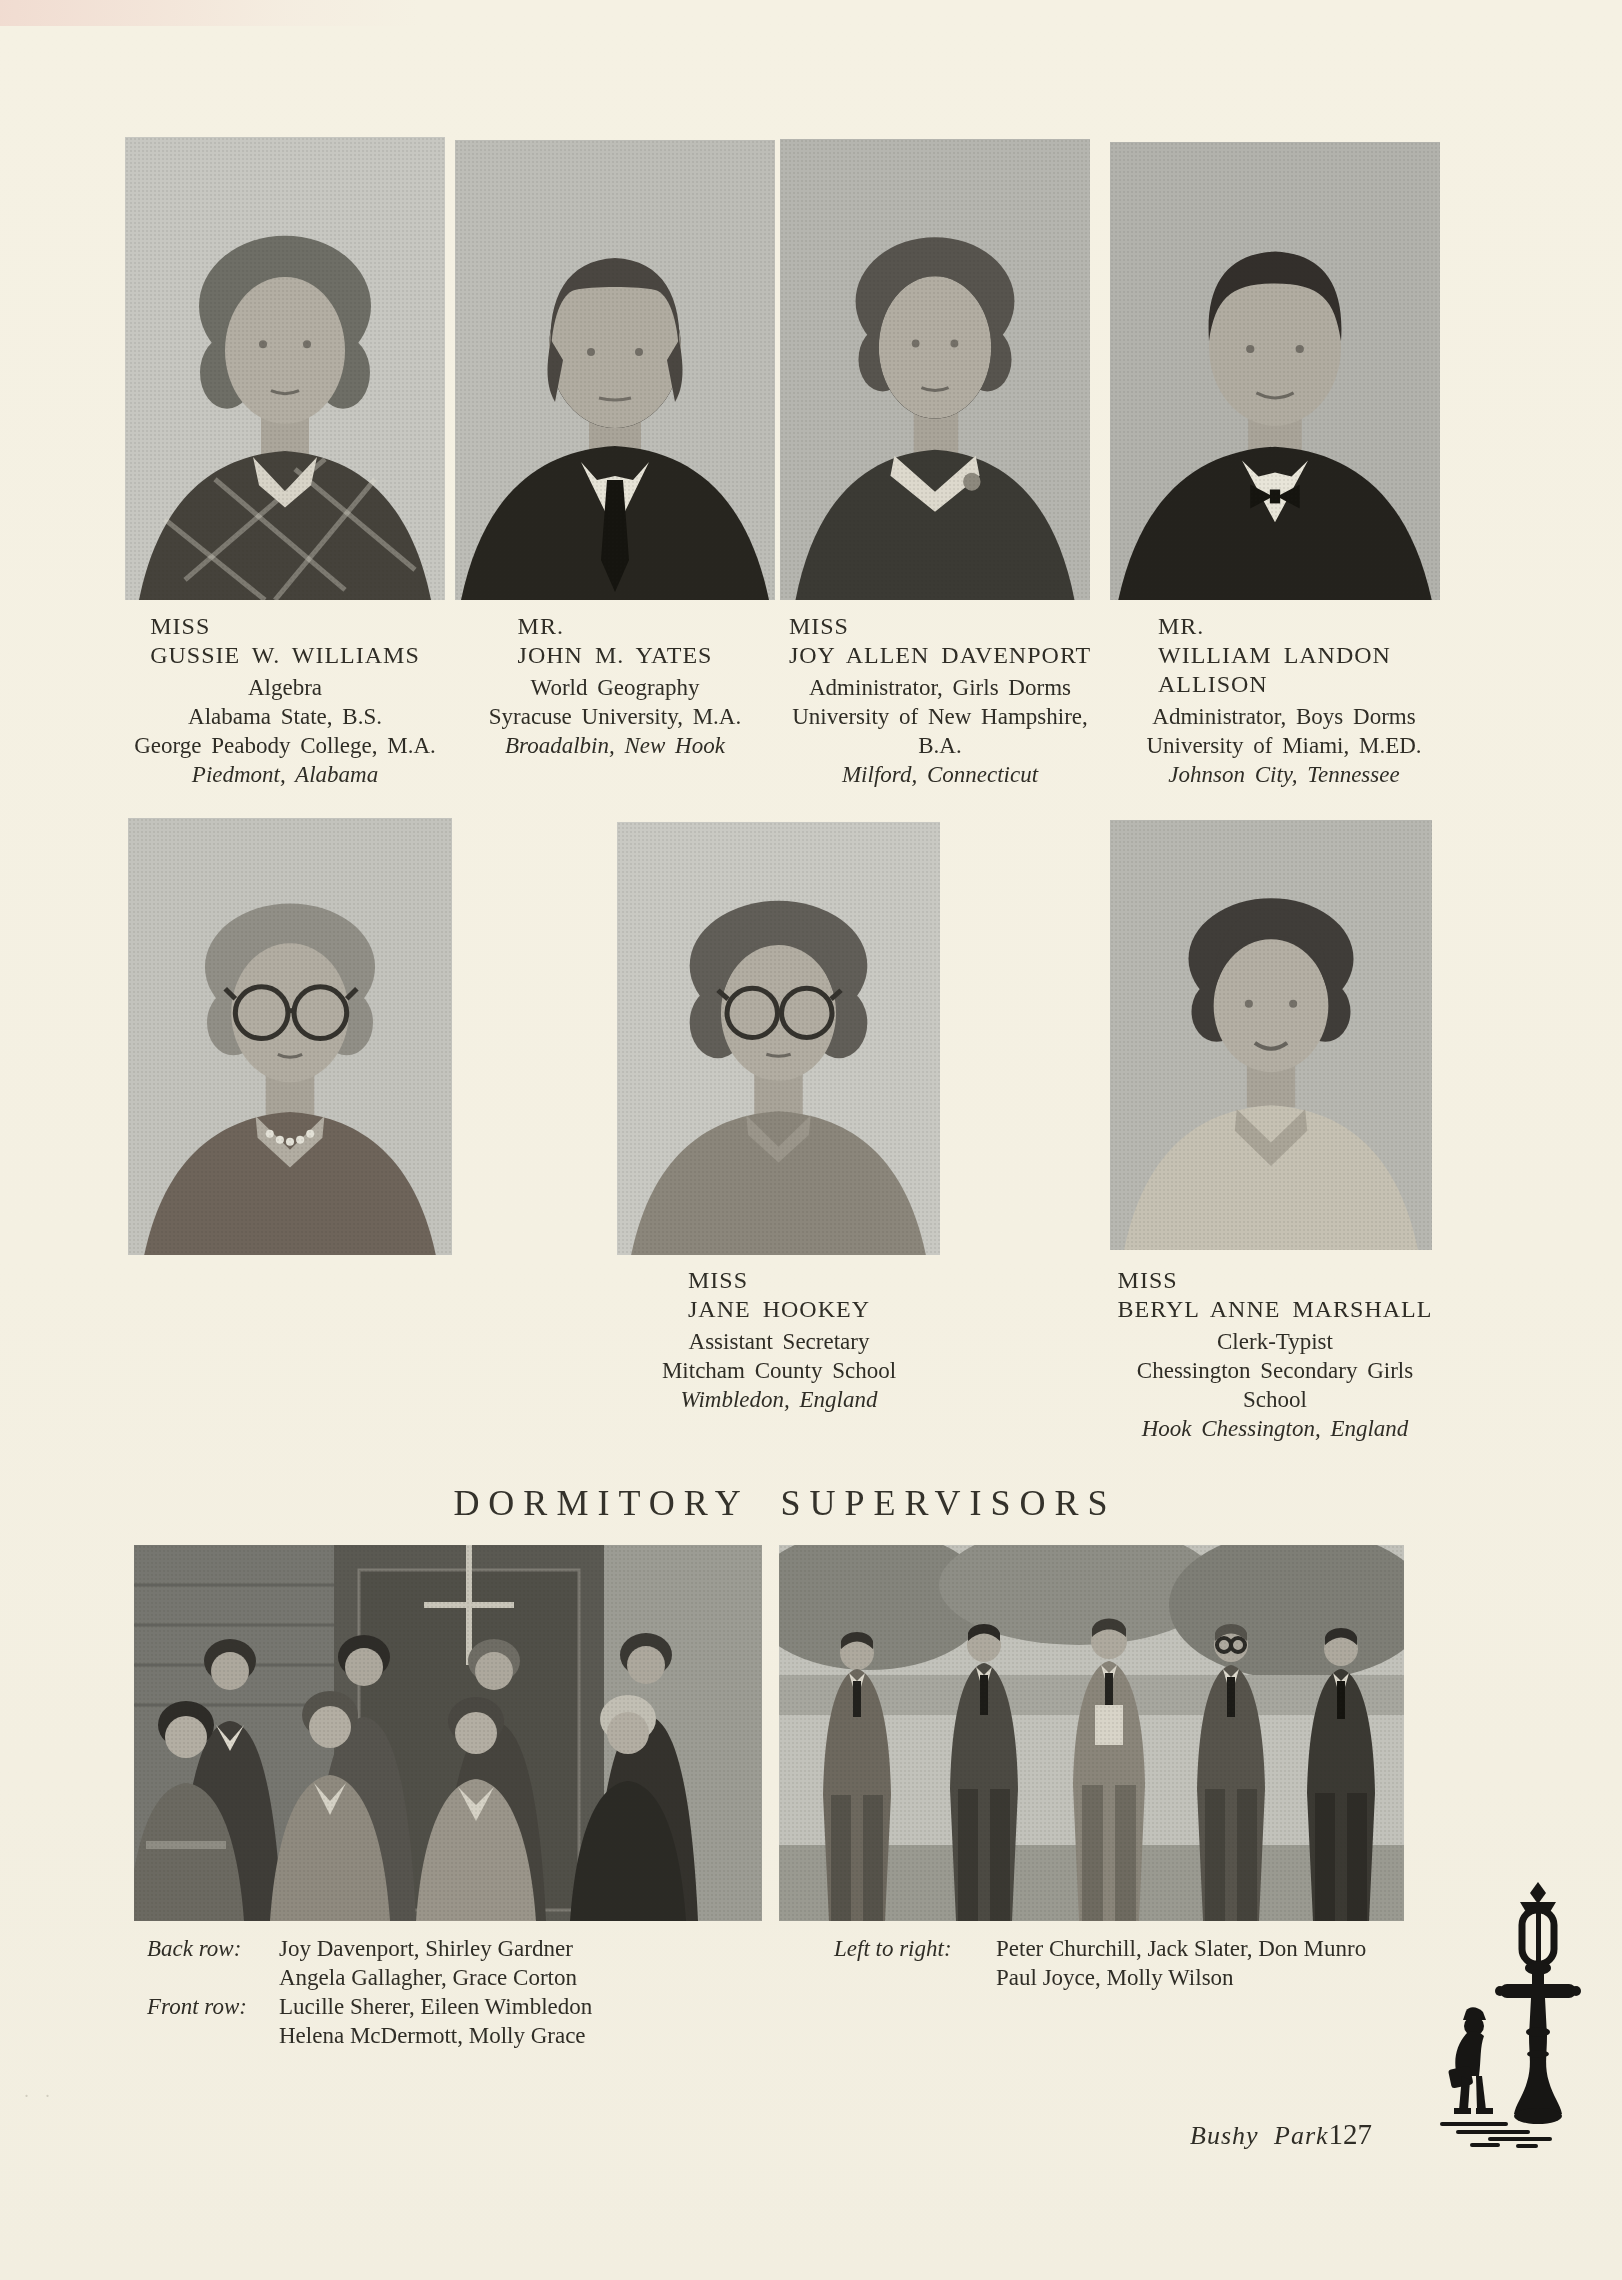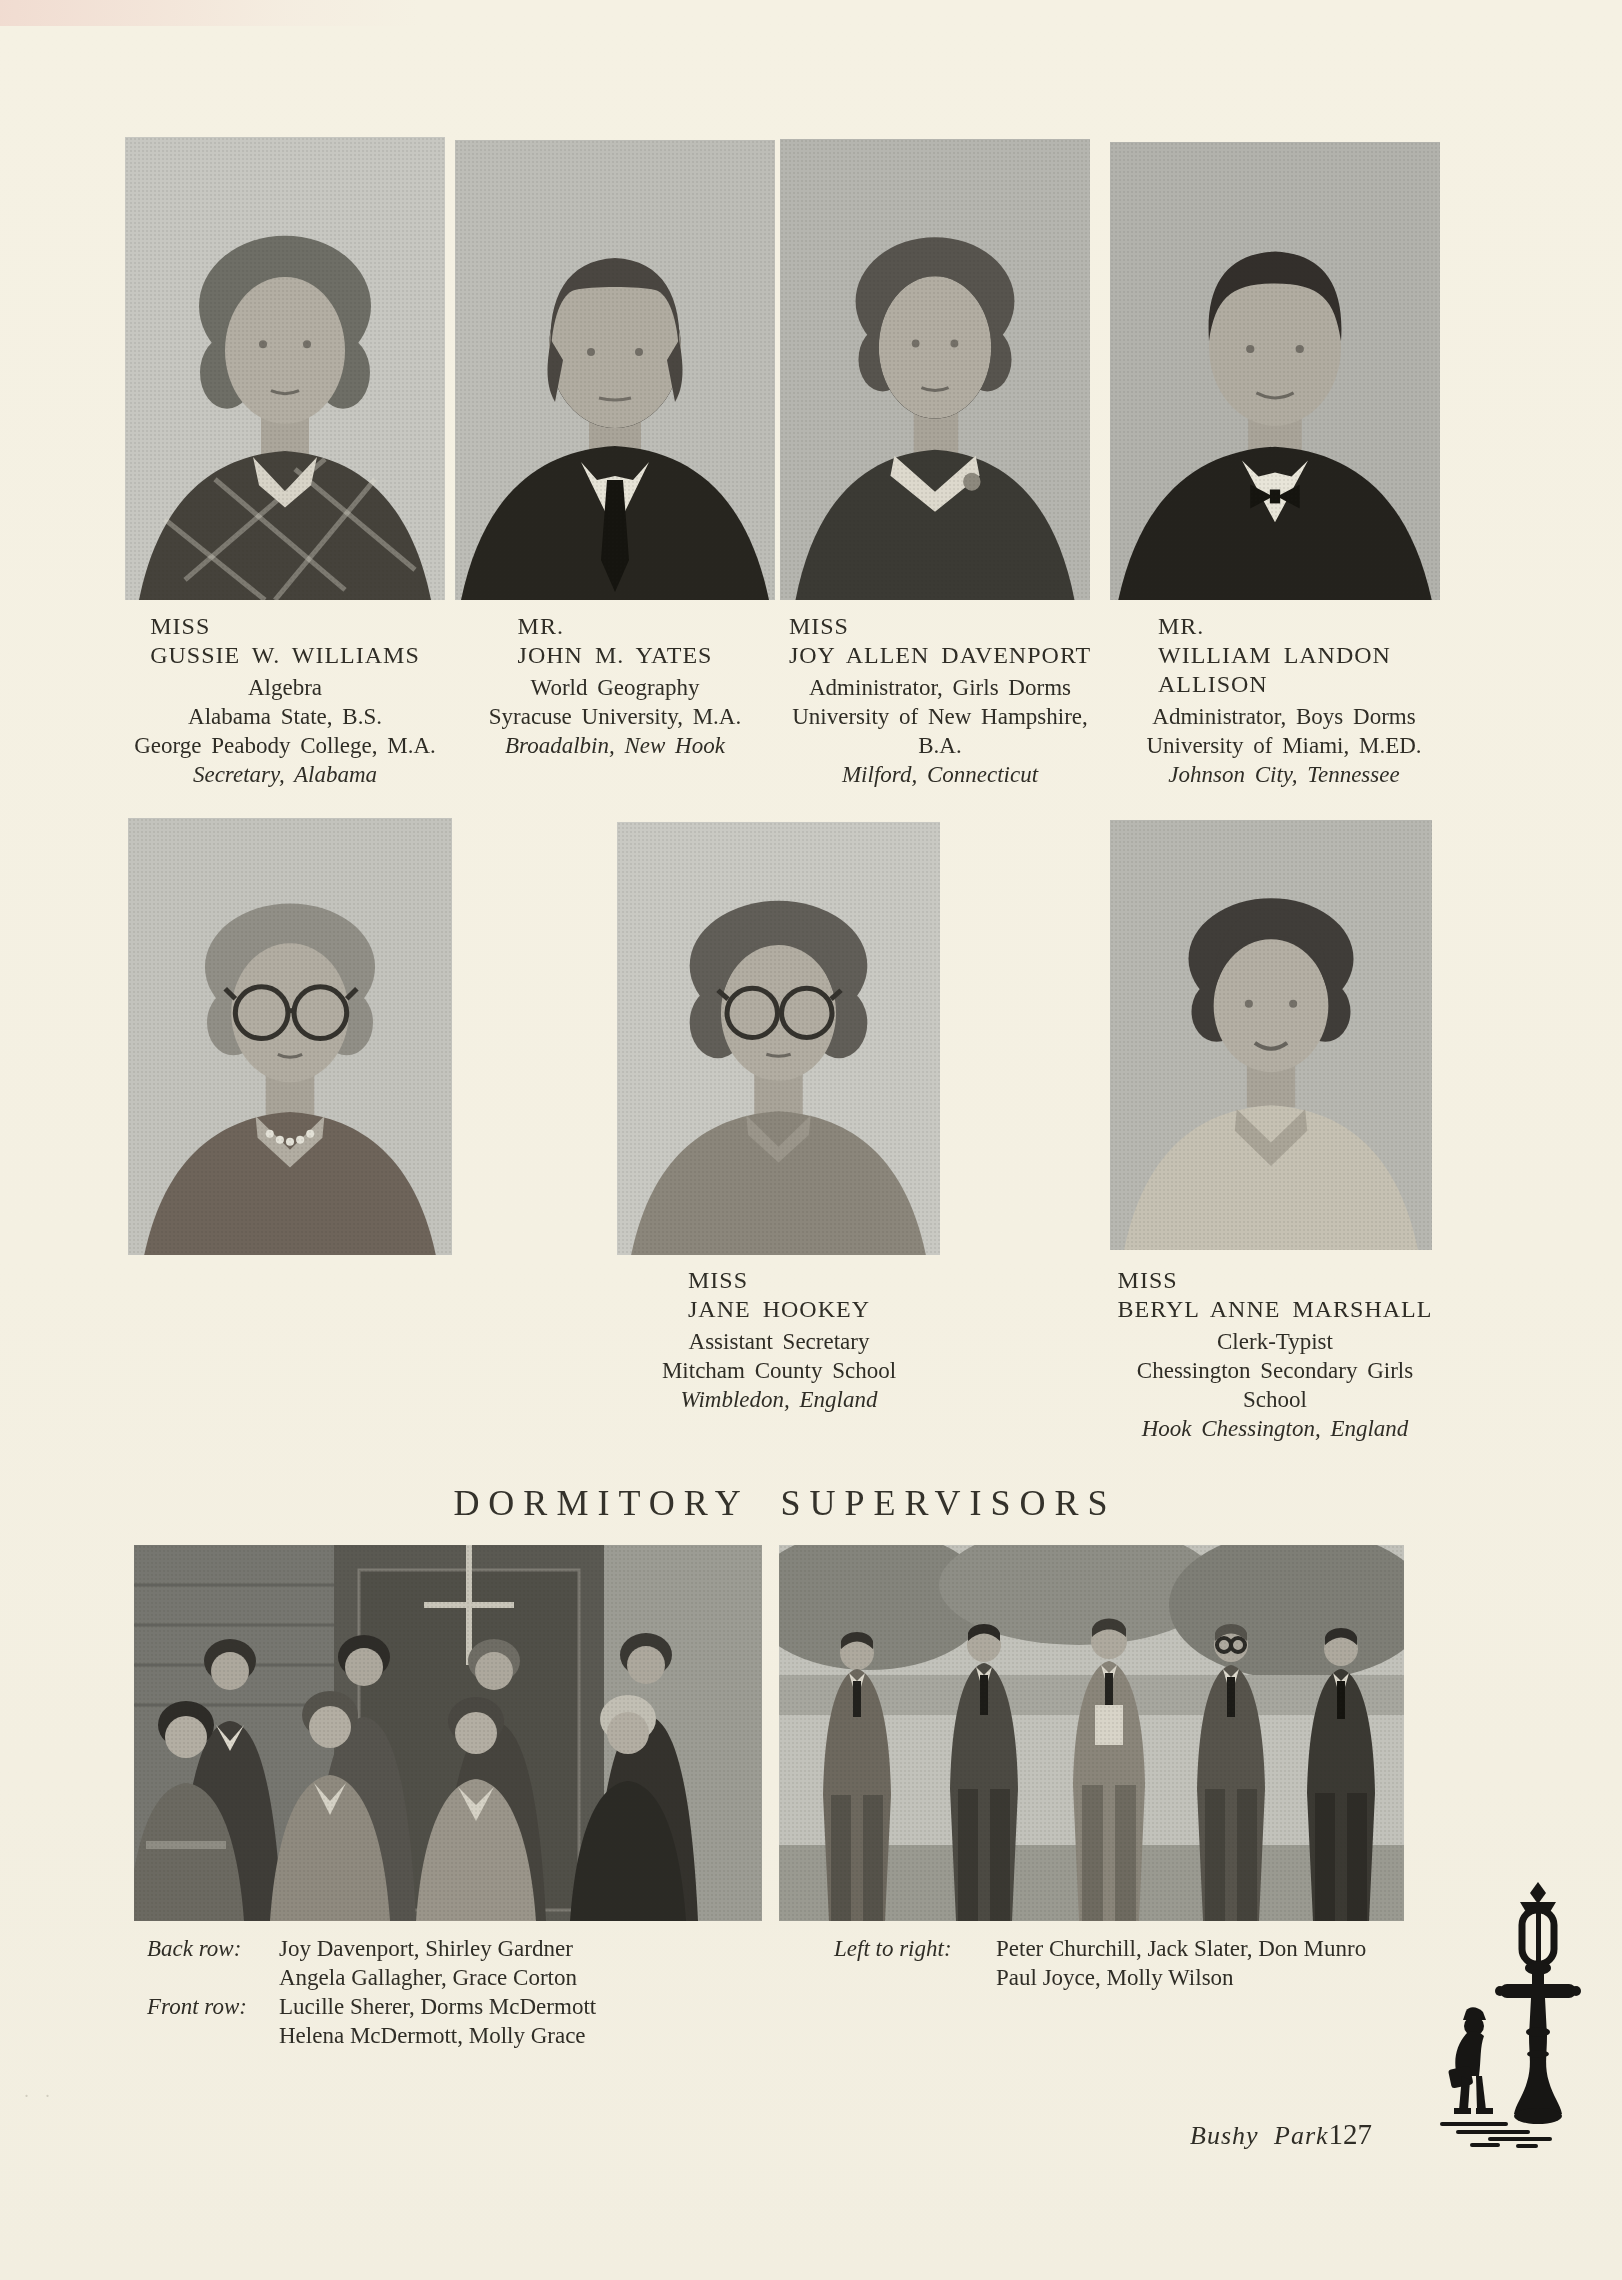--- a/index.html
+++ b/index.html
@@ -122,21 +122,21 @@
   </div>
 
   <div class="cap" style="left:112px;top:612px;width:346px">
     <div class="nameblock"><div class="inner">
       <div class="prefix">MISS</div>
       <div class="name">GUSSIE W. WILLIAMS</div>
     </div></div>
     <div class="line">Algebra</div>
     <div class="line">Alabama State, B.S.</div>
     <div class="line">George Peabody College, M.A.</div>
-    <div class="line home">Secretary, Alabama</div>
+    <div class="line home">Piedmont, Alabama</div>
   </div>
 
   <div class="cap" style="left:448px;top:612px;width:334px">
     <div class="nameblock"><div class="inner">
       <div class="prefix">MR.</div>
       <div class="name">JOHN M. YATES</div>
     </div></div>
     <div class="line">World Geography</div>
     <div class="line">Syracuse University, M.A.</div>
     <div class="line home">Broadalbin, New Hook</div>
@@ -384,21 +384,21 @@
       </g>
     </svg>
   </div>
 
   <div class="gcap gcap-left" style="left:147px;top:1934px;width:470px">
     <div class="glabel">Back row:</div>
     <div class="gnames">Joy Davenport, Shirley Gardner</div>
     <div class="glabel"></div>
     <div class="gnames">Angela Gallagher, Grace Corton</div>
     <div class="glabel">Front row:</div>
-    <div class="gnames">Lucille Sherer, Dorms McDermott</div>
+    <div class="gnames">Lucille Sherer, Eileen Wimbledon</div>
     <div class="glabel"></div>
     <div class="gnames">Helena McDermott, Molly Grace</div>
   </div>
 
   <div class="gcap gcap-right" style="left:834px;top:1934px;width:580px">
     <div class="glabel">Left to right:</div>
     <div class="gnames">Peter Churchill, Jack Slater, Don Munro</div>
     <div class="glabel"></div>
     <div class="gnames">Paul Joyce, Molly Wilson</div>
   </div>

